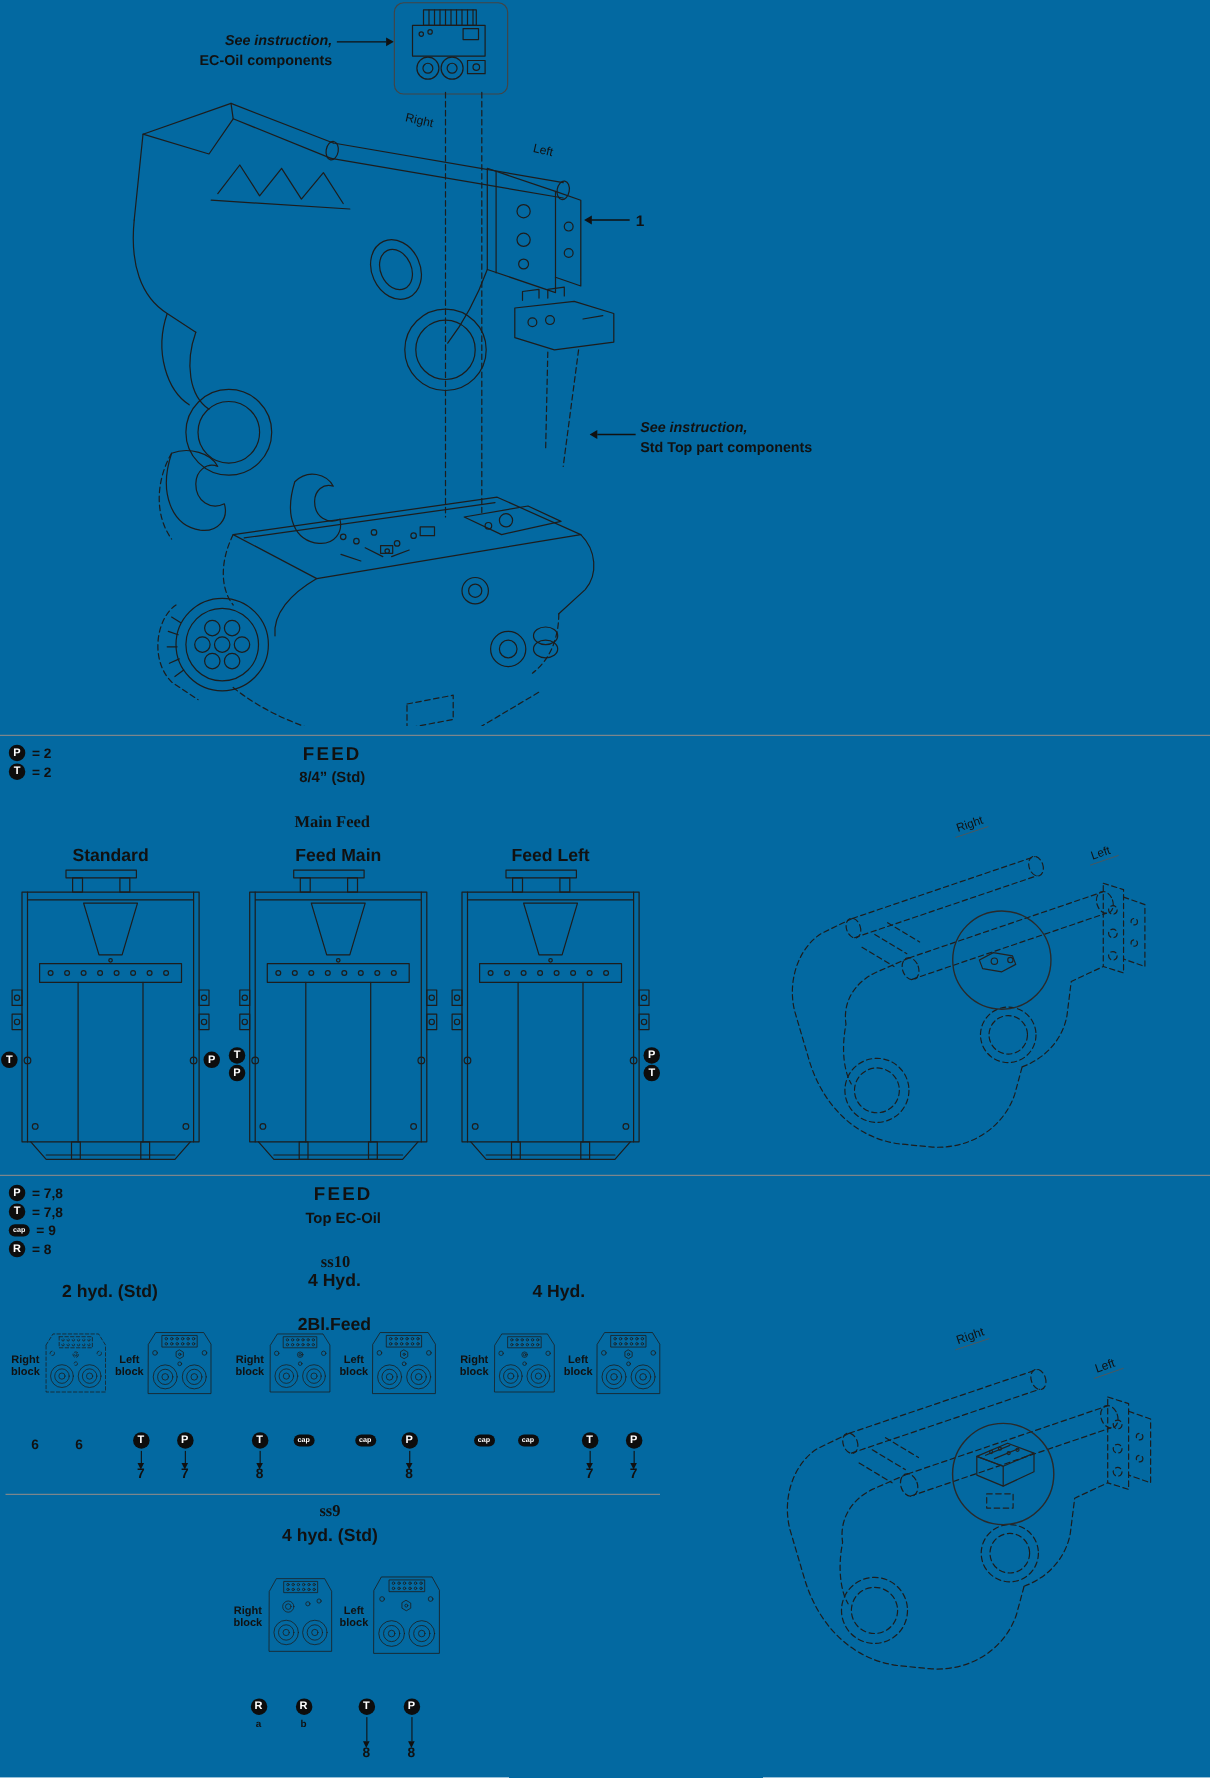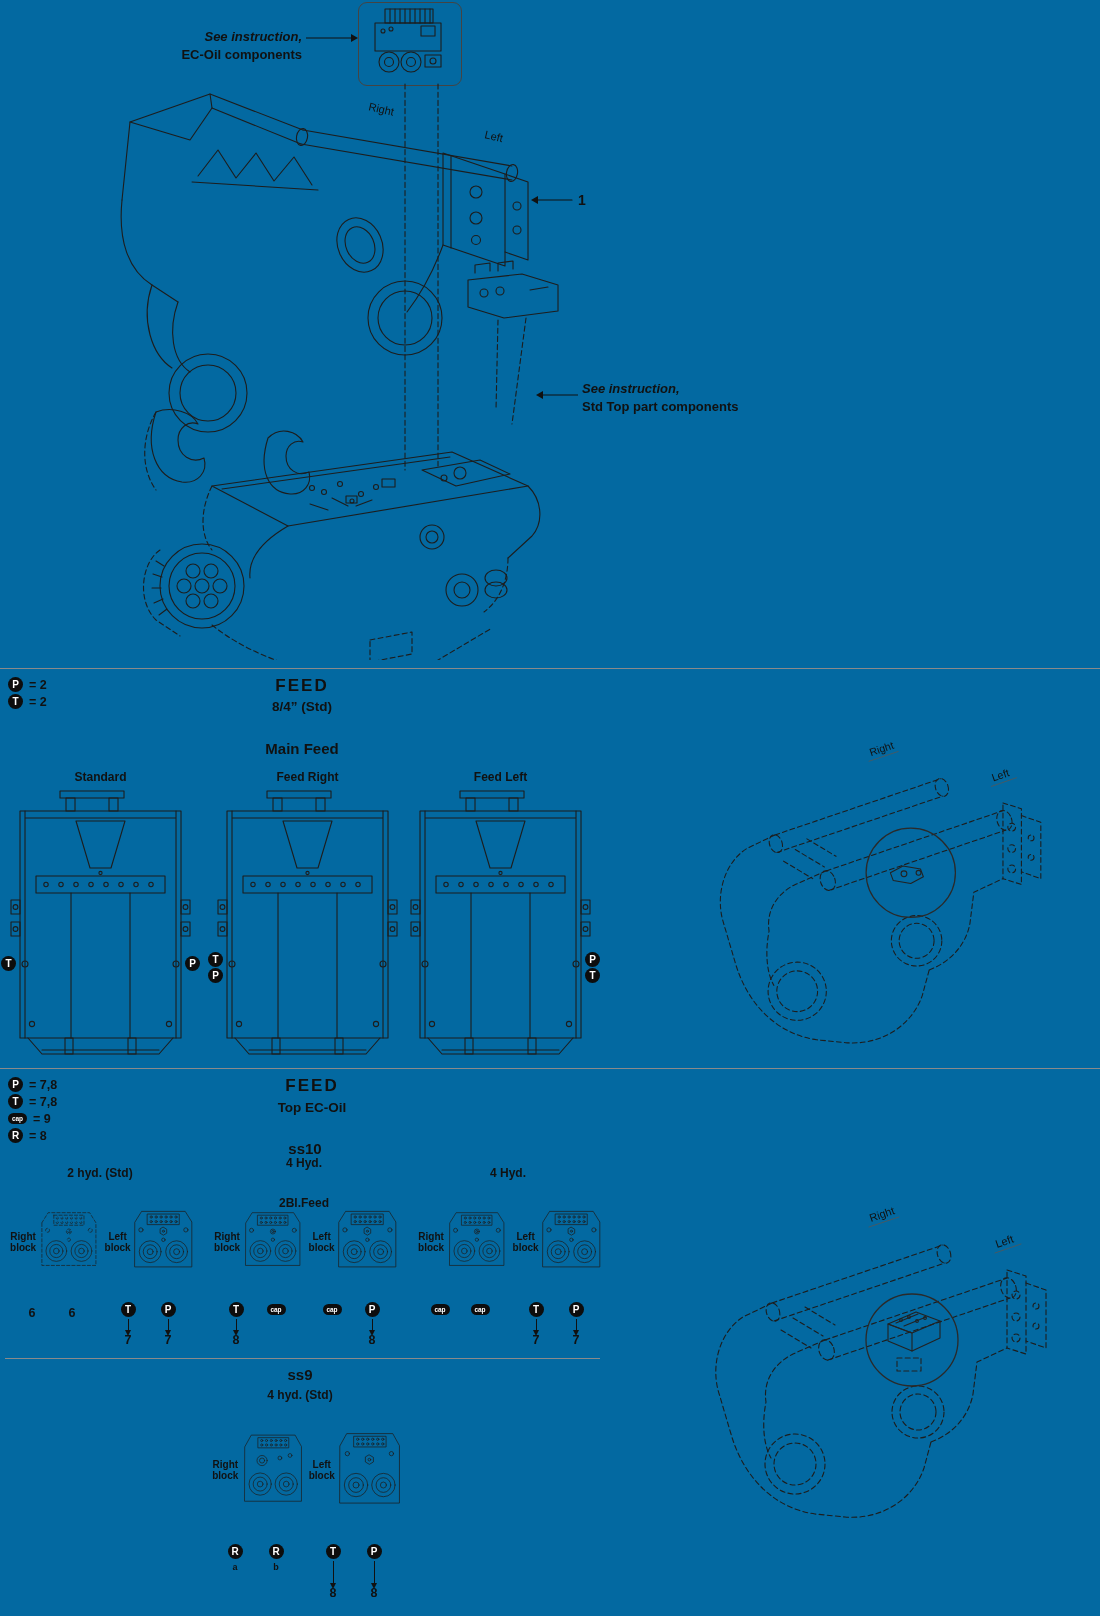--- a/index.html
+++ b/index.html
@@ -7,22 +7,22 @@
         font-family:"Liberation Sans", sans-serif;color:#111;}
   .abs{position:absolute;}
   .defs-svg{position:absolute;width:0;height:0;}
   .lineart{stroke:#1d1d1d;fill:none;stroke-width:1.1;stroke-linecap:round;stroke-linejoin:round;}
   .lineart .d,.dashed{stroke-dasharray:5 3.2;}
   .lineart .hl{stroke:#2a2a2a;stroke-dasharray:none;stroke-width:1.3;}
   svg text{stroke:none;fill:#111;font-family:"Liberation Sans",sans-serif;}
   .divider{position:absolute;border-top:1px solid #8a8a8a;height:0;}
   .title{font-size:17px;letter-spacing:2px;text-align:center;font-weight:600;}
   .subtitle{font-size:13.5px;text-align:center;font-weight:600;}
-  .heading{font-size:15px;text-align:center;font-weight:600;}
-  .varlabel{font-size:12px;text-align:center;height:18px;font-weight:600;}
+  .heading{font-size:15px;text-align:center;font-weight:600;font-family:Liberation Serif, serif;}
+  .varlabel{font-size:16px;text-align:center;height:18px;font-weight:600;}
   .blklabel{font-size:10px;text-align:center;height:13px;font-weight:600;}
   .ann{font-size:13px;line-height:1.35;font-weight:600;}
   .ann .it{font-style:italic;font-weight:600;}
   .legend{font-size:12.5px;font-weight:700;}
   .legend-row{display:flex;align-items:center;gap:6px;height:17px;}
   .marker{display:inline-flex;align-items:center;justify-content:center;width:15px;height:15px;
           border-radius:50%;background:#0d0d0d;color:#fff;font-size:10px;font-weight:700;flex:none;}
   .marker.cap{width:19px;height:11px;border-radius:6px;font-size:6.5px;letter-spacing:0;}
   .mk{position:absolute;}
   .mcol{position:absolute;display:flex;flex-direction:column;align-items:center;width:22px;}
@@ -341,21 +341,21 @@
     <div class="variant" style="left:8px;top:770px;">
       <div class="varlabel">Standard</div>
       <svg class="lineart" viewBox="0 0 185 268" width="185" height="268">
           <use href="#front-view"></use>
         </svg>
       <span class="marker mk" style="left:-7px;top:186px;">T</span>
       <span class="marker mk" style="right:-7px;top:186px;">P</span>
     </div>
 
     <div class="variant" style="left:215px;top:770px;">
-      <div class="varlabel">Feed Right</div>
+      <div class="varlabel">Feed Main</div>
       <svg class="lineart" viewBox="0 0 185 268" width="185" height="268">
           <use href="#front-view"></use>
         </svg>
       <span class="marker mk" style="left:-7px;top:182px;">T</span>
       <span class="marker mk" style="left:-7px;top:198px;">P</span>
     </div>
 
     <div class="variant" style="left:408px;top:770px;">
       <div class="varlabel">Feed Left</div>
       <svg class="lineart" viewBox="0 0 185 268" width="185" height="268">

